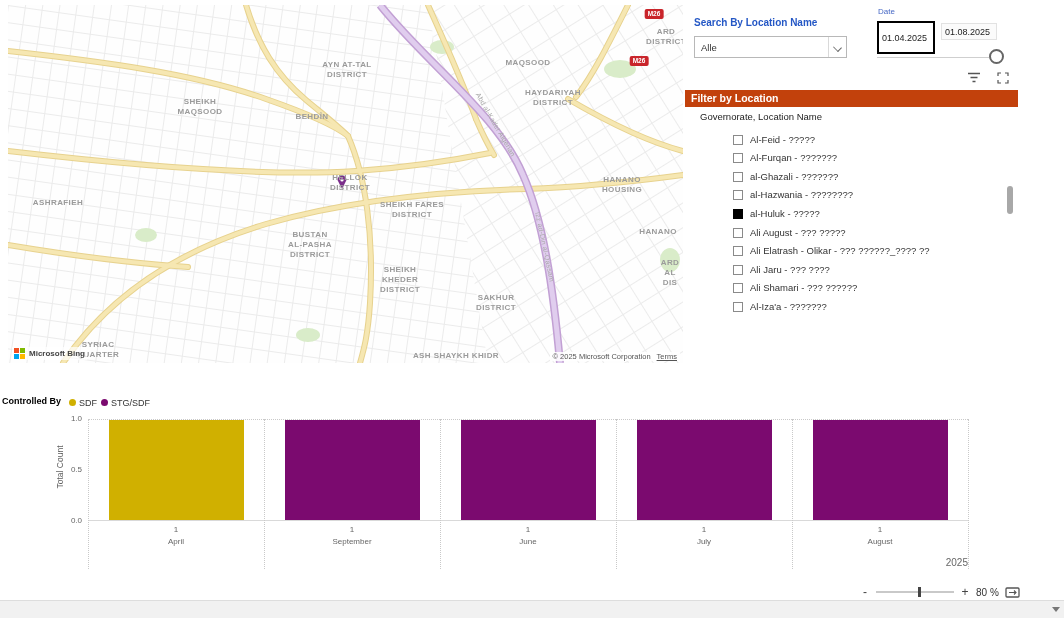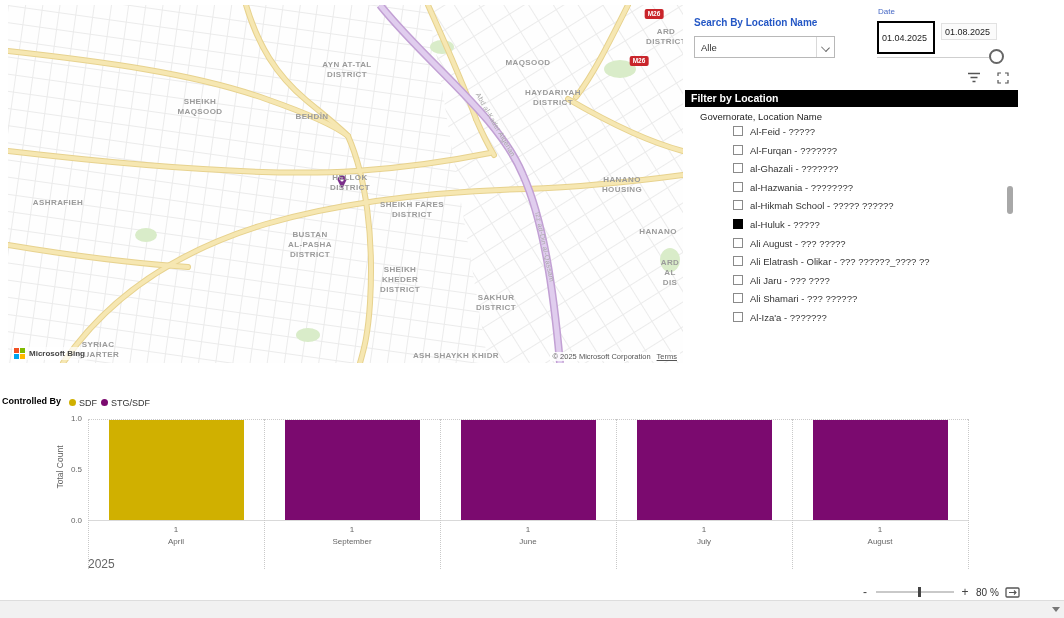--- a/index.html
+++ b/index.html
@@ -14,39 +14,39 @@
   .route-badge { position:absolute; transform:translate(-50%,-50%); background:#c9252b; color:#fff; font-size:6.5px; font-weight:700; padding:1px 3px; border-radius:2px; line-height:1.2; }
   #map-attrib { position:absolute; right:3px; bottom:2px; font-size:7.5px; color:#555; background:rgba(255,255,255,.85); padding:0 3px; }
   #map-attrib a { color:#555; text-decoration:underline; margin-left:6px; }
   #bing-logo { position:absolute; left:4px; bottom:3px; display:flex; align-items:center; gap:4px; background:rgba(255,255,255,.7); padding:1px 2px; }
   #bing-logo .sq { display:grid; grid-template-columns:5px 5px; grid-template-rows:5px 5px; gap:1px; }
   #bing-logo .sq i { display:block; }
   #bing-logo span.txt { font-size:8px; color:#444; font-weight:600; }
 
   
   .slicer-title { position:absolute; left:694px; top:17px; font-size:10px; font-weight:600; color:#2457c5; }
-  .dropdown { position:absolute; left:694px; top:36px; width:141px; height:22px; border:1px solid #b8b8b8; background:#fff; display:flex; align-items:center;justify-content:center; }
+  .dropdown { position:absolute; left:694px; top:36px; width:153px; height:22px; border:1px solid #b8b8b8; background:#fff; display:flex; align-items:center;justify-content:center; }
   .dropdown .val { flex:1; font-size:9.5px; color:#333; padding-left:6px; }
   .dropdown .chev { width:18px; height:100%; border-left:1px solid #d9d9d9; position:relative; }
   .dropdown .chev::after { content:""; position:absolute; left:5px; top:7px; width:6px; height:6px; border-right:1.4px solid #666; border-bottom:1.4px solid #666; transform:rotate(45deg) scale(1,.8); }
   .date-label { position:absolute; left:878px; top:7px; font-size:8px; color:#4668c5; }
   .date-input { position:absolute; top:21px; height:33px; font-size:9px; font-family:"Liberation Sans",sans-serif; color:#222; padding:0 3px; }
   #date-start { left:877px; width:58px; border:2px solid #000; background:#fff; }
   #date-end { left:941px; top:23px; width:56px; height:17px; border:1px solid #e2e2e2; background:#fbfbfb; }
   #date-slider-track { position:absolute; left:877px; top:57px; width:112px; height:1px; background:#cfcfcf; }
   #date-slider-handle { position:absolute; left:989px; top:49px; width:15px; height:15px; border:2px solid #666; border-radius:50%; background:#fff; cursor:pointer; }
   .hdr-icon { position:absolute; cursor:pointer; }
   #filter-funnel-icon { left:967px; top:70px; }
   #expand-icon { left:997px; top:70px; }
 
   
-  #filter-header { position:absolute; left:685px; top:90px; width:333px; height:17px; background:#000000; color:#fff; font-size:10.5px; font-weight:700; line-height:17px; padding-left:6px; }
+  #filter-header { position:absolute; left:685px; top:90px; width:333px; height:17px; background:#c2410c; color:#fff; font-size:10.5px; font-weight:700; line-height:17px; padding-left:6px; }
   #filter-subheader { position:absolute; left:700px; top:111px; font-size:9.5px; color:#222; }
   #filter-list { position:absolute; left:685px; top:126px; width:320px; height:239px; overflow:hidden; }
-  .filter-row { display:flex; align-items:flex-start; height:18.6px; padding-left:48px; gap:7px; cursor:pointer; }
+  .filter-row { display:flex; align-items:flex-end; height:18.6px; padding-left:48px; gap:7px; cursor:pointer; }
   .checkbox { width:10px; height:10px; border:1px solid #8a8a8a; background:#fff; flex:0 0 auto; }
   .checkbox.checked { background:#000; border-color:#000; }
   .filter-label { font-size:9.5px; color:#333; white-space:nowrap; }
   #filter-scroll-thumb { position:absolute; left:1007px; top:186px; width:6px; height:28px; background:#a8a8a8; border-radius:3px; cursor:pointer; }
 
   
   #legend { position:absolute; left:2px; top:392px; display:flex; align-items:center; gap:6px; }
   .legend-title { font-size:9px; font-weight:700; color:#000; margin-right:2px; }
   .legend-item { display:inline-flex; align-items:center; gap:3px; margin-right:4px; cursor:pointer; }
   .legend-item .dot { width:7px; height:7px; border-radius:50%; display:inline-block; }
@@ -56,21 +56,21 @@
   .ytick { font-size:8px; color:#666; text-align:right; height:10px; line-height:10px; }
   #plot { position:absolute; left:88px; top:419px; width:880px; height:102px; display:flex; border-top:1px dotted #c9c9c9; border-bottom:1px solid #d9d9d9; }
   .bar-group { flex:1; display:flex; align-items:flex-end; justify-content:center; }
   .bar { width:135px; cursor:pointer; }
   #vseps { position:absolute; left:88px; top:419px; width:880px; height:150px; pointer-events:none; }
   .vsep { position:absolute; top:0; height:100%; border-left:1px dotted #c9c9c9; }
   #xlabels { position:absolute; left:88px; top:525px; width:880px; display:flex; }
   .xgroup { flex:1; text-align:center; }
   .xtick { font-size:8px; color:#666; }
   .xmonth { font-size:8px; color:#666; margin-top:3px; }
-  #year-label { position:absolute; left:88px; top:557px; width:880px; text-align:left; font-size:12px; color:#666; }
+  #year-label { position:absolute; left:88px; top:557px; width:880px; text-align:right; font-size:10px; color:#666; }
 
   
   #zoom-bar { position:absolute; left:860px; top:584px; width:200px; height:16px; display:flex; align-items:center; gap:6px; }
   #zoom-out, #zoom-in { font-size:12px; color:#444; cursor:pointer; line-height:12px; width:10px; text-align:center; }
   #zoom-track { position:relative; width:78px; height:2px; background:#c9c9c9; cursor:pointer; }
   #zoom-thumb { position:absolute; left:42px; top:-4px; width:3px; height:10px; background:#444; cursor:pointer; }
   #zoom-value { font-size:10px; color:#333; white-space:nowrap; }
   #fit-icon { cursor:pointer; display:inline-flex; }
   #status-bar { position:absolute; left:0; top:600px; width:1064px; height:18px; background:#f1f1f1; border-top:1px solid #ddd; }
   #scroll-down-arrow { position:absolute; right:4px; top:6px; width:0; height:0; border-left:4px solid transparent; border-right:4px solid transparent; border-top:5px solid #777; cursor:pointer; }
@@ -215,24 +215,20 @@
       </div>
       <div class="filter-row">
         <span class="checkbox"></span>
         <span class="filter-label">al-Ghazali - ???????</span>
       </div>
       <div class="filter-row">
         <span class="checkbox"></span>
         <span class="filter-label">al-Hazwania - ????????</span>
       </div>
       <div class="filter-row">
-        <span class="checkbox"></span>
-        <span class="filter-label">al-Hikmah School - ????? ??????</span>
-      </div>
-      <div class="filter-row">
         <span class="checkbox checked"></span>
         <span class="filter-label">al-Huluk - ?????</span>
       </div>
       <div class="filter-row">
         <span class="checkbox"></span>
         <span class="filter-label">Ali August - ??? ?????</span>
       </div>
       <div class="filter-row">
         <span class="checkbox"></span>
         <span class="filter-label">Ali Elatrash - Olikar - ??? ??????_???? ??</span>

